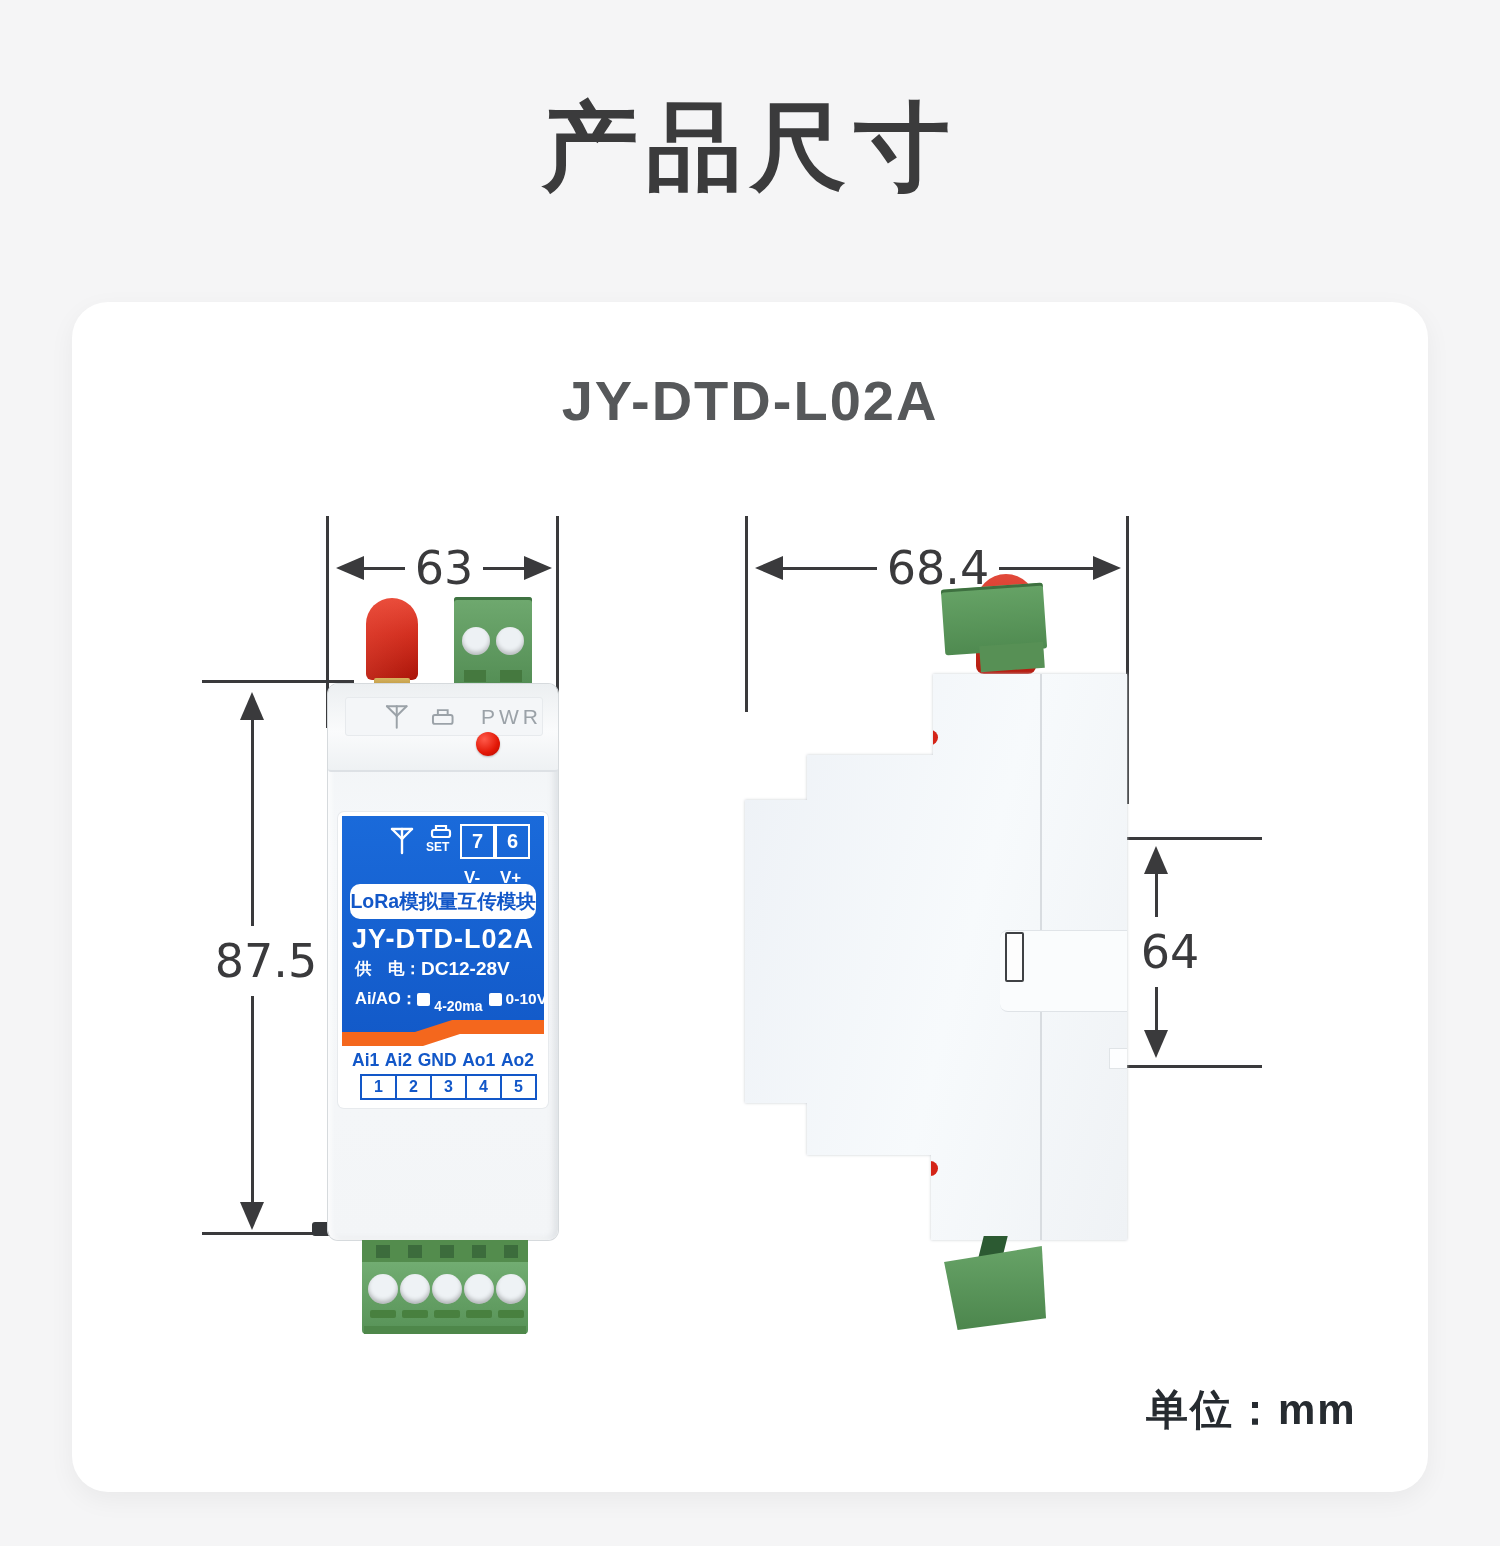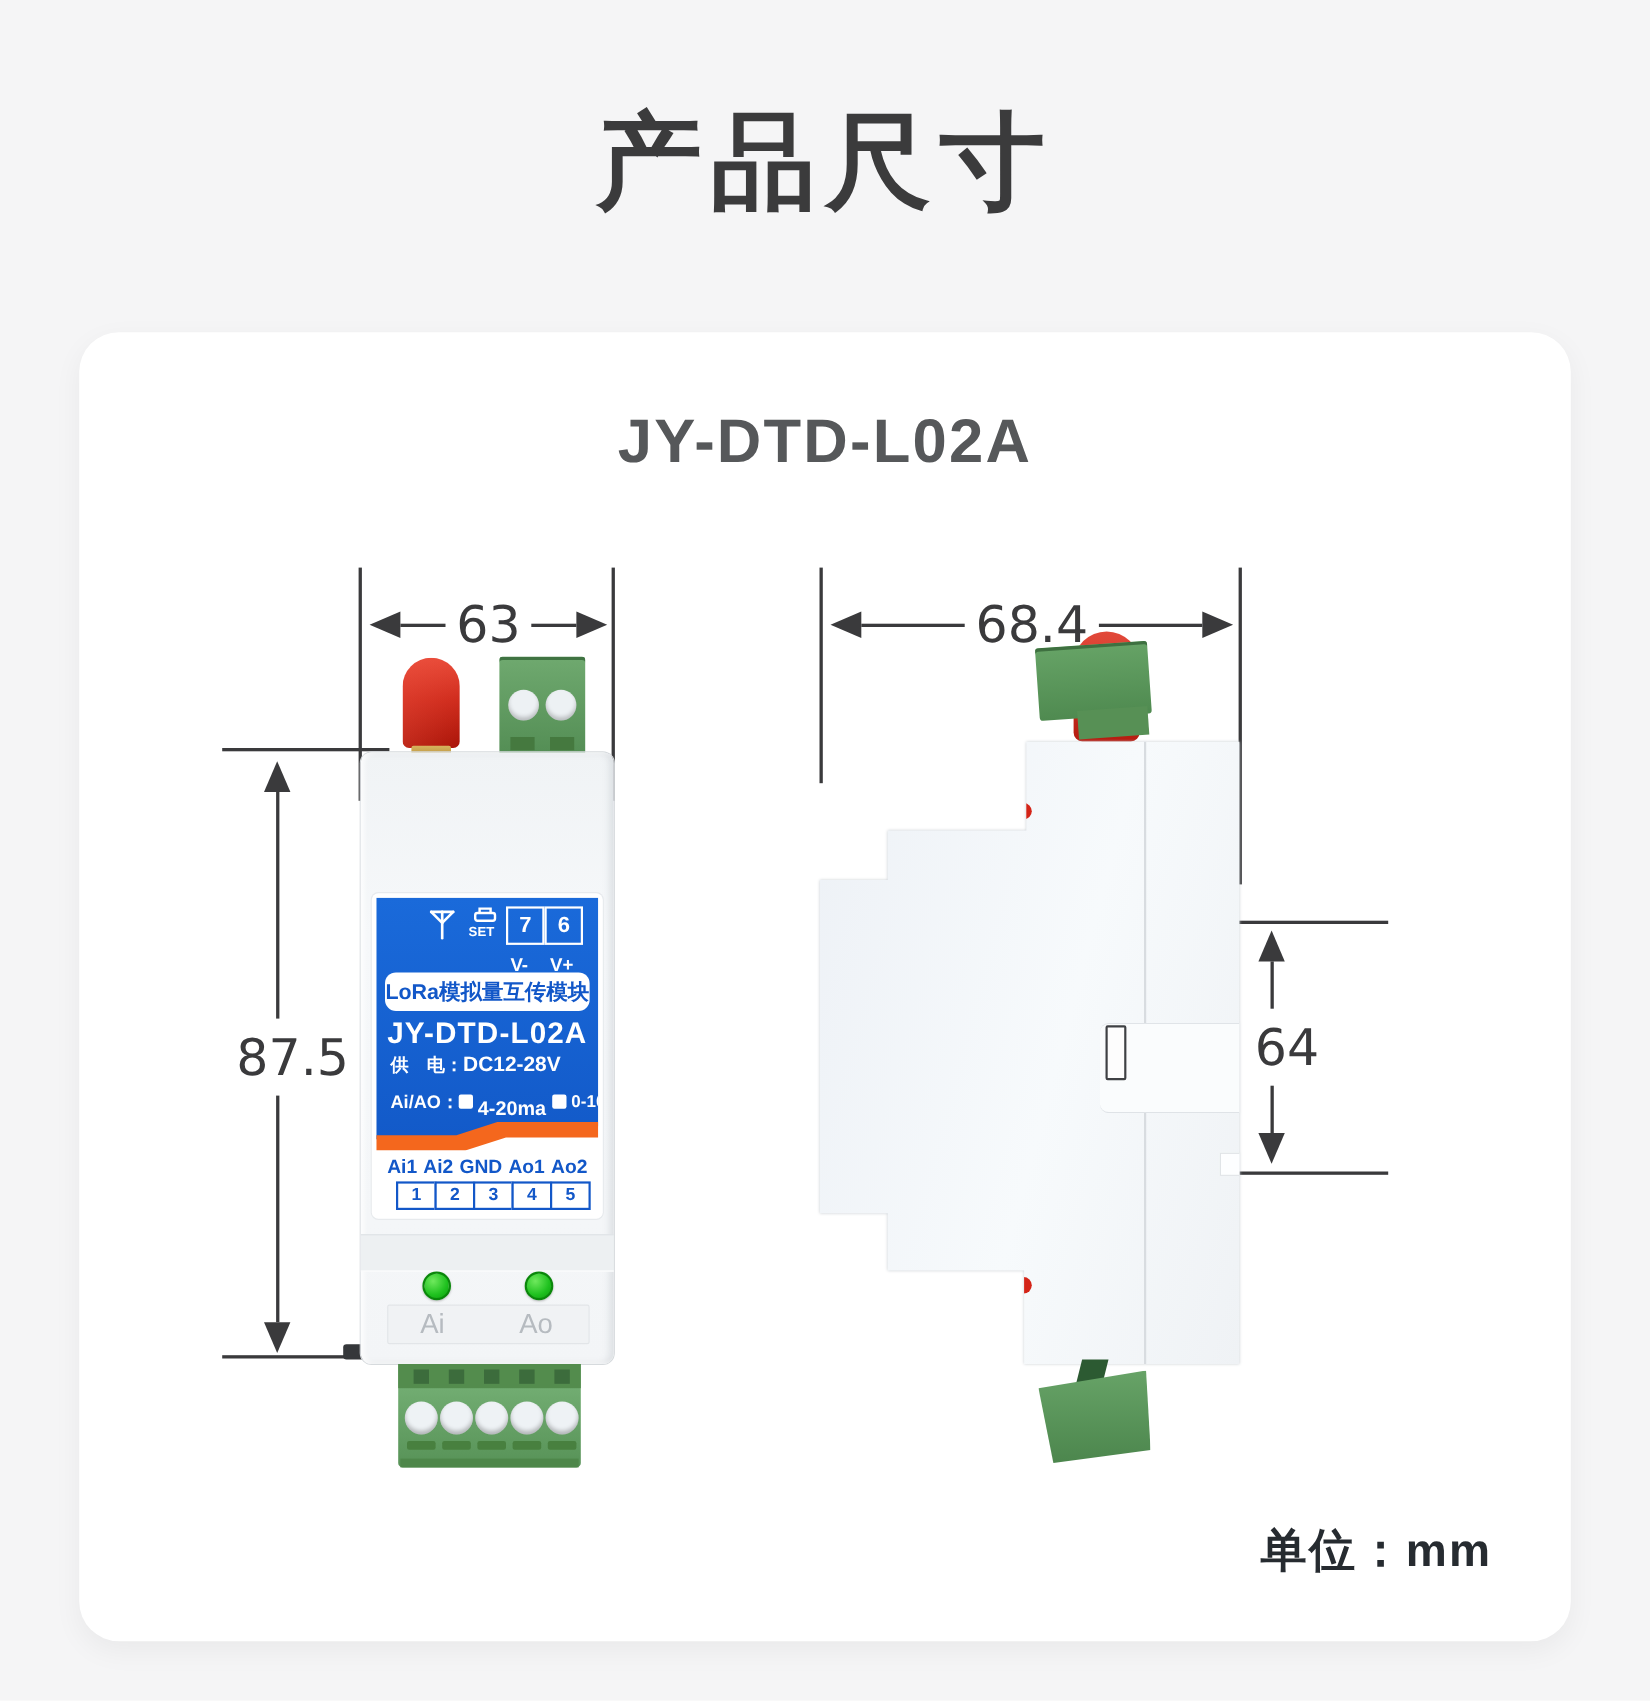--- a/index.html
+++ b/index.html
@@ -143,20 +143,40 @@
   <div class="abs fr-term2">
     <div class="scr" style="left:8px;"></div>
     <div class="scr" style="left:42px;"></div>
     <div class="bslot" style="left:10px;"></div>
     <div class="bslot" style="left:46px;"></div>
   </div>
 
   <div class="abs clip-black"></div>
 
   <div class="abs fr-body">
+    <div class="fr-topcap">
+      <div class="icon-strip">
+        <svg class="ic" width="26" height="28" viewBox="0 0 26 28" style="margin-left:38px;">
+          <g fill="none" stroke="#9ba2a8" stroke-width="2" stroke-linecap="round">
+            <path d="M3 3 H23"></path>
+              <path d="M3 3 L13 13"></path>
+              <path d="M23 3 L13 13"></path>
+              <path d="M13 3 V25"></path>
+          </g>
+        </svg>
+        <svg class="ic" width="24" height="18" viewBox="0 0 24 18" style="margin-left:22px;">
+          <g fill="none" stroke="#9ba2a8" stroke-width="2">
+            <path d="M7 7 V2 H17 V7"></path>
+              <rect x="2" y="7" width="20" height="9" rx="2"></rect>
+          </g>
+        </svg>
+        <span class="pwr-text">PWR</span>
+      </div>
+      <div class="led led-red" style="position:absolute;left:148px;top:48px;"></div>
+    </div>
 
     <div class="white-panel">
       <div class="blue-panel">
         <div class="bp-iconrow">
           <svg class="ic" width="24" height="30" viewBox="0 0 24 30" style="position:absolute;left:48px;top:4px;">
             <g fill="none" stroke="#ffffff" stroke-width="2.4" stroke-linecap="round">
               <path d="M2 3 H22"></path>
                 <path d="M2 3 L12 13"></path>
                 <path d="M22 3 L12 13"></path>
                 <path d="M12 3 V27"></path>
@@ -182,21 +202,21 @@
           <span>LoRa模拟量互传模块</span>
         </div>
         <div class="bp-model">JY-DTD-L02A</div>
         <div class="spec-line" style="top:142px;">
           <span>供　电：</span>
           <span style="font-size:19px;">DC12-28V</span>
         </div>
         <div class="spec-line" style="top:168px;">
           <span>Ai/AO：</span>
           <span class="chk" style="margin-left:0;"></span>
-          <span style="font-size:18px;margin-top:14px;">4-20ma</span>
+          <span style="font-size:14px;margin-top:14px;">4-20ma</span>
           <span class="chk"></span>
           <span style="font-size:15.5px;">0-10V</span>
         </div>
       </div>
       <div class="orange-band"></div>
       <div class="tnames">
         <span>Ai1</span>
         <span>Ai2</span>
         <span>GND</span>
         <span>Ao1</span>
@@ -204,28 +224,20 @@
       </div>
       <div class="tnums">
         <div class="cell">1</div>
         <div class="cell">2</div>
         <div class="cell">3</div>
         <div class="cell">4</div>
         <div class="cell">5</div>
       </div>
     </div>
 
-    <div class="fr-lower">
-      <div class="groove"></div>
-      <div class="led led-green" style="position:absolute;left:56px;top:48px;"></div>
-      <div class="led led-green" style="position:absolute;left:149px;top:48px;"></div>
-      <div class="ai-box"></div>
-      <div class="ai-lab" style="left:54px;">Ai</div>
-      <div class="ai-lab" style="left:144px;">Ao</div>
-    </div>
   </div>
 
   <div class="abs fr-term5">
     <div class="tstrip"></div>
     <div class="hole" style="left:14px;"></div>
     <div class="hole" style="left:46px;"></div>
     <div class="hole" style="left:78px;"></div>
     <div class="hole" style="left:110px;"></div>
     <div class="hole" style="left:142px;"></div>
     <div class="scr" style="left:6px;"></div>

